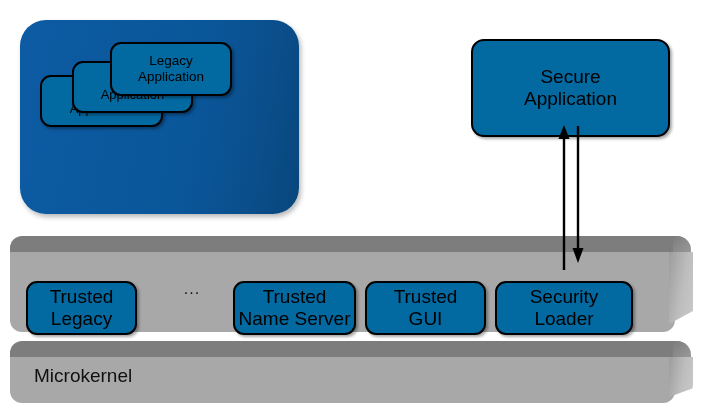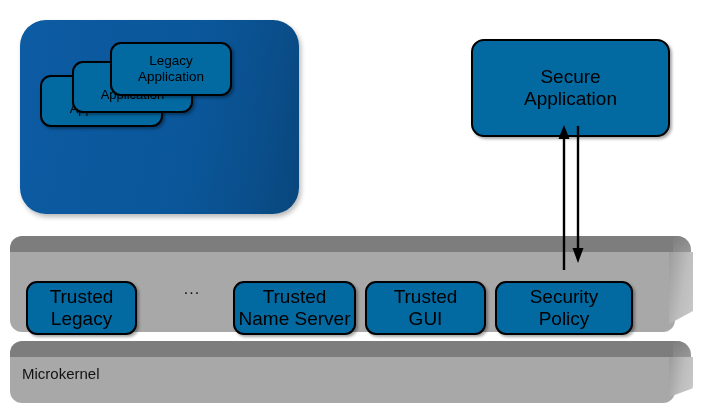--- a/index.html
+++ b/index.html
@@ -135,23 +135,23 @@
   
   .kernel-slab { top: 341px; height: 62px; }
   .kernel-slab .slab-front { top: 16px; height: 46px; }
   .kernel-slab .slab-side {
     left: 659px; top: 16px; height: 40px;
     border-radius: 0 0 12px 0;
     clip-path: polygon(0 0, 100% -30%, 100% 78%, 0 100%);
   }
   .kernel-label {
     position: absolute;
-    left: 22px;
+    left: 34px;
     top: 365px;
-    font-size: 15px;
+    font-size: 19px;
     color: #111111;
   }
 
   
   .svc {
     font-size: 19px;
     height: 54px;
     top: 269px;
     margin-top: 12px;
   }
@@ -256,21 +256,21 @@
   <div class="node svc svc-gui">
     <div>
       <span>Trusted</span>
       <span>GUI</span>
     </div>
   </div>
 
   <div class="node svc svc-policy">
     <div>
       <span>Security</span>
-      <span>Policy</span>
+      <span>Loader</span>
     </div>
   </div>
 
   <div class="slab kernel-slab">
     <div class="slab-top"></div>
     <div class="slab-front"></div>
     <div class="slab-side"></div>
   </div>
   <div class="kernel-label">Microkernel</div>
 

